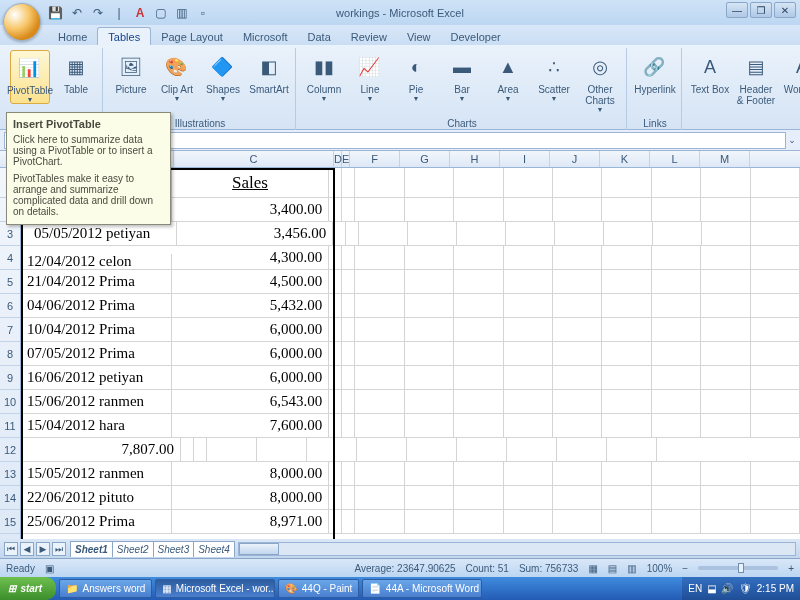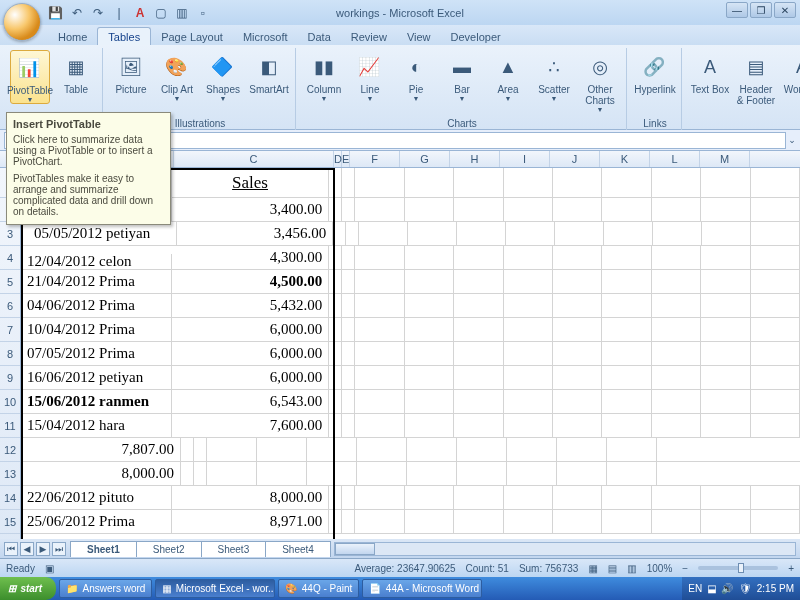--- a/index.html
+++ b/index.html
@@ -53,21 +53,21 @@
   .sel-border { position:absolute; border:2px solid #000; pointer-events:none; }
 
   
   .tooltip { position:absolute; left:6px; top:112px; width:165px; background:#fcfde8; border:1px solid #8a8a7b; padding:5px 6px 7px; font-size:10px; color:#4a4a3f; z-index:30; box-shadow:2px 2px 3px rgba(0,0,0,.25);}
   .tooltip b { display:block; margin-bottom:4px; font-size:11px;}
 
   
   .sheetbar { position:absolute; bottom:23px; left:0; right:0; height:19px; background:linear-gradient(#dbe7f6,#c2d6ef); display:flex; align-items:center; font-size:10px; }
   .sheetbar .nav { display:flex; margin:0 4px; gap:2px;}
   .sheetbar .nav span{ width:14px; height:14px; border:1px solid #8aa7c7; background:#eaf2fb; text-align:center; line-height:12px; font-size:9px; color:#3b5a7a;}
-  .sheettab { padding:2px 16px; background:#fff; border:1px solid #8aa7c7; border-bottom:none; margin-right:-1px; color:#3b5a7a;}
+  .sheettab { padding:2px 4px; background:#fff; border:1px solid #8aa7c7; border-bottom:none; margin-right:-1px; color:#3b5a7a;font-style:italic;}
   .sheettab.active { background:#fff; font-weight:bold;}
   .hscroll { flex:1; margin:0 4px; height:14px; background:#dce7f5; border:1px solid #9ab5d5; position:relative;}
   .hscroll .thumb{ position:absolute; left:0; width:40px; top:0; bottom:0; background:linear-gradient(#eaf2fb,#c2d6ef); border:1px solid #8aa7c7;}
 
   
   .statusbar { position:absolute; bottom:0; left:0; right:0; height:23px; background:linear-gradient(#d9e7f8,#bcd6f2); border-top:1px solid #8aa7c7; display:flex; align-items:center; font-size:10px; color:#3b5a7a; padding:0 6px; gap:10px;}
   .statusbar .spacer{flex:1;}
   .zoom-slider{ width:80px; height:4px; background:#aac2de; position:relative; border-radius:2px;}
   .zoom-slider .zthumb{position:absolute; left:50%; top:-3px; width:6px; height:10px; background:#eaf2fb; border:1px solid #6d8db2;}
   
@@ -329,21 +329,21 @@
         <div class="cell " style="width: 50px;"></div>
         <div class="cell " style="width: 50px;"></div>
         <div class="cell " style="width: 50px;"></div>
         <div class="cell " style="width: 50px;"></div>
         <div class="cell " style="width: 50px;"></div>
         <div class="cell " style="width: 50px;"></div>
         <div class="cell " style="width: 50px;"></div>
       </div>
       <div class="row">
         <div class="cell " style="width: 153px;">21/04/2012 Prima</div>
-        <div class="cell num" style="width: 160px; font-weight: bold;">4,500.00</div>
+        <div class="cell num" style="width: 160px;">4,500.00</div>
         <div class="cell " style="width: 8px;"></div>
         <div class="cell " style="width: 8px;"></div>
         <div class="cell " style="width: 50px;"></div>
         <div class="cell " style="width: 50px;"></div>
         <div class="cell " style="width: 50px;"></div>
         <div class="cell " style="width: 50px;"></div>
         <div class="cell " style="width: 50px;"></div>
         <div class="cell " style="width: 50px;"></div>
         <div class="cell " style="width: 50px;"></div>
         <div class="cell " style="width: 50px;"></div>
@@ -403,21 +403,21 @@
         <div class="cell " style="width: 50px;"></div>
         <div class="cell " style="width: 50px;"></div>
         <div class="cell " style="width: 50px;"></div>
         <div class="cell " style="width: 50px;"></div>
         <div class="cell " style="width: 50px;"></div>
         <div class="cell " style="width: 50px;"></div>
         <div class="cell " style="width: 50px;"></div>
         <div class="cell " style="width: 50px;"></div>
       </div>
       <div class="row">
-        <div class="cell " style="width: 153px; font-weight: bold;">15/06/2012 ranmen</div>
+        <div class="cell " style="width: 153px;">15/06/2012 ranmen</div>
         <div class="cell num" style="width: 160px;">6,543.00</div>
         <div class="cell " style="width: 8px;"></div>
         <div class="cell " style="width: 8px;"></div>
         <div class="cell " style="width: 50px;"></div>
         <div class="cell " style="width: 50px;"></div>
         <div class="cell " style="width: 50px;"></div>
         <div class="cell " style="width: 50px;"></div>
         <div class="cell " style="width: 50px;"></div>
         <div class="cell " style="width: 50px;"></div>
         <div class="cell " style="width: 50px;"></div>
@@ -447,20 +447,21 @@
         <div class="cell " style="width: 50px;"></div>
         <div class="cell " style="width: 50px;"></div>
         <div class="cell " style="width: 50px;"></div>
         <div class="cell " style="width: 50px;"></div>
         <div class="cell " style="width: 50px;"></div>
         <div class="cell " style="width: 50px;"></div>
         <div class="cell " style="width: 50px;"></div>
         <div class="cell " style="width: 50px;"></div>
       </div>
       <div class="row">
+        <div class="cell " style="width: 153px;">15/05/2012 ranmen</div>
         <div class="cell num" style="width: 160px;">8,000.00</div>
         <div class="cell " style="width: 8px;"></div>
         <div class="cell " style="width: 8px;"></div>
         <div class="cell " style="width: 50px;"></div>
         <div class="cell " style="width: 50px;"></div>
         <div class="cell " style="width: 50px;"></div>
         <div class="cell " style="width: 50px;"></div>
         <div class="cell " style="width: 50px;"></div>
         <div class="cell " style="width: 50px;"></div>
         <div class="cell " style="width: 50px;"></div>

